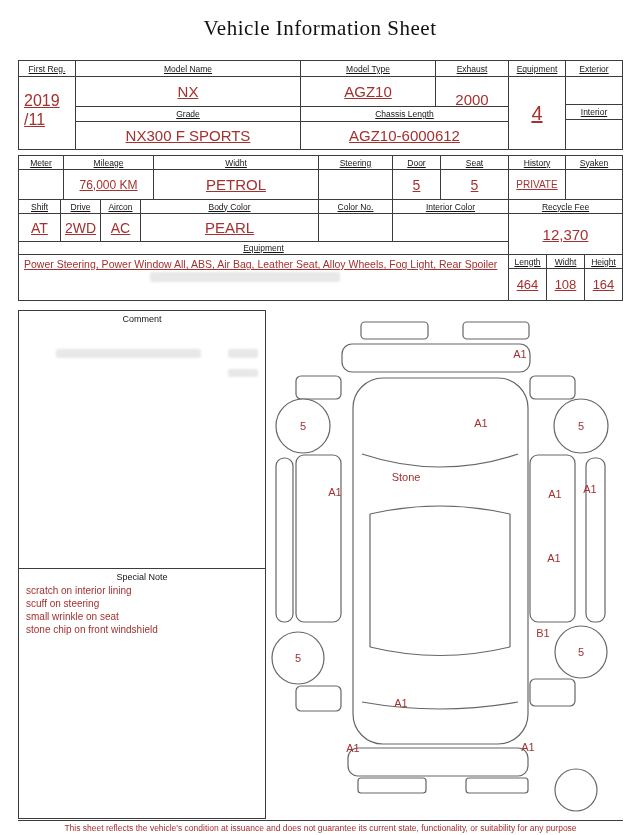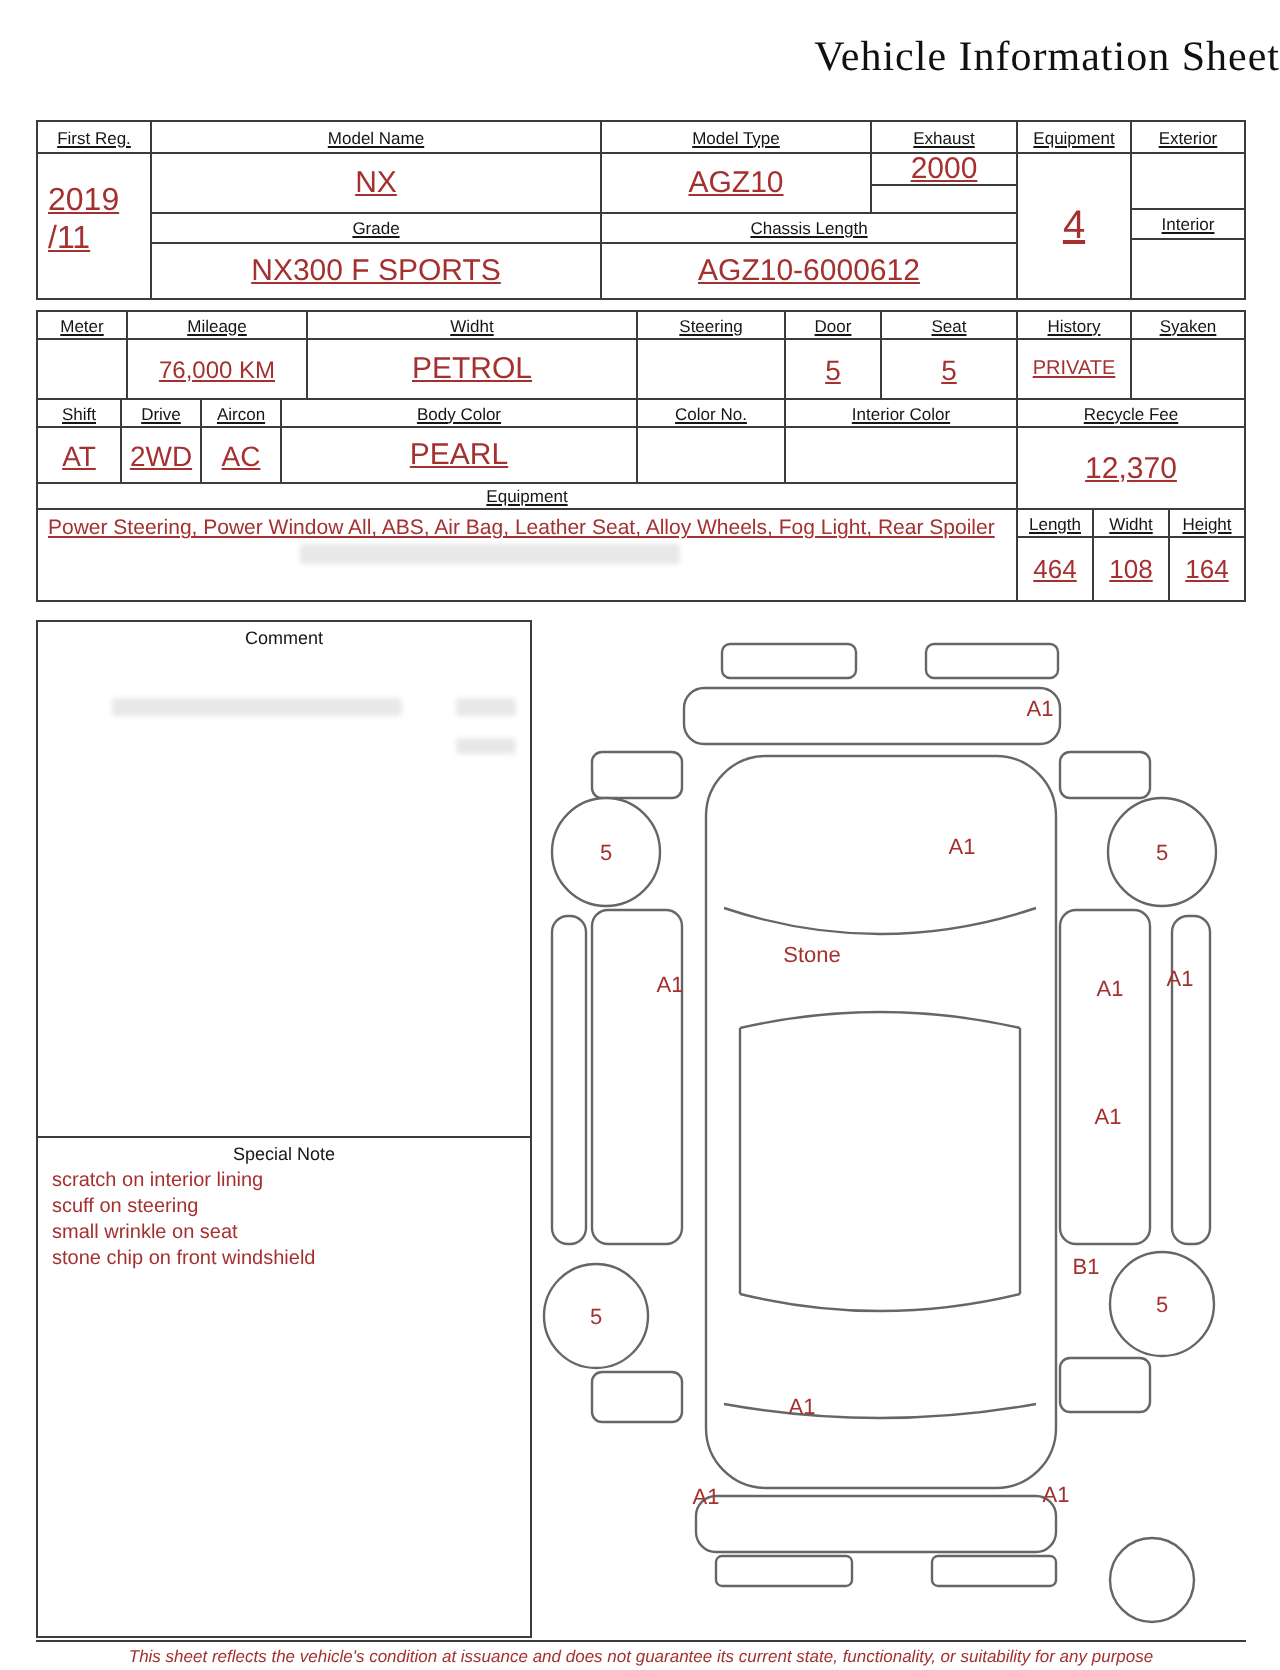--- a/index.html
+++ b/index.html
@@ -1,60 +1,60 @@
 <!DOCTYPE html>
 <html><head>
 <meta charset="utf-8">
 <style>
   html,body{margin:0;padding:0;}
   body{
     width:640px;height:835px;position:relative;background:#ffffff;
     font-family:"Liberation Sans",sans-serif;color:#1a1a1a;overflow:hidden;
   }
   .title{
-    position:absolute;left:0;top:16px;width:640px;text-align:right;
+    position:absolute;left:0;top:16px;width:640px;text-align:center;
     font-family:"Liberation Serif",serif;font-size:21px;letter-spacing:.5px;color:#111;
   }
   .cell{
     position:absolute;border:1px solid #3c3c3c;box-sizing:border-box;background:#fff;
     display:flex;align-items:center;justify-content:center;text-align:center;text-decoration:underline;
   }
   .label{font-size:8.5px;color:#161616;}
   .val{color:#a53030;}
   .f10{font-size:10px}.f12{font-size:12px}.f13{font-size:13px}
   .f14{font-size:14px}.f15{font-size:15px}.f16{font-size:16px}.f20{font-size:20px}
   .box-header{position:absolute;width:100%;top:3px;left:0;text-align:center;font-size:9px;color:#161616;}
   .firstreg{flex-direction:column;align-items:flex-start;justify-content:flex-start;
     padding:14px 0 0 5px;line-height:1.2;}
   .equip{align-items:flex-start;justify-content:flex-start;text-align:left;
     padding:3px 5px;font-size:10.5px;line-height:1.3;word-break:break-all;}
   .notes{position:absolute;left:26px;top:584px;width:232px;color:#a53030;
     font-size:10px;line-height:13px;text-align:left;}
   .ghost{position:absolute;background:rgba(110,110,110,.16);filter:blur(1.2px);border-radius:2px;}
   .footer-line{position:absolute;left:18px;top:820px;width:605px;border-top:1px solid #3c3c3c;}
   .footer-text{position:absolute;left:18px;top:823px;width:605px;text-align:center;
-    font-size:8.5px;color:#a53030;font-style:italic;}
+    font-size:8.5px;color:#a53030;}
   .mark{font-family:"Liberation Sans",sans-serif;font-size:11px;fill:#a53030;}
 </style>
 </head>
 <body>
 
 <div class="title">Vehicle Information Sheet</div>
 
 <div class="cell label" style="left:18px;top:60px;width:58px;height:17px">First Reg.</div>
 <div class="cell val f16 firstreg" style="left:18px;top:76px;width:58px;height:74px">
   <span>2019</span>
   <span>/11</span>
 </div>
 <div class="cell label" style="left:75px;top:60px;width:226px;height:17px">Model Name</div>
 <div class="cell val f15" style="left:75px;top:76px;width:226px;height:31px">NX</div>
 <div class="cell label" style="left:300px;top:60px;width:136px;height:17px">Model Type</div>
 <div class="cell val f15" style="left:300px;top:76px;width:136px;height:31px">AGZ10</div>
 <div class="cell label" style="left:435px;top:60px;width:74px;height:17px">Exhaust</div>
-<div class="cell val f15" style="left:435px;top:76px;width:74px;height:17px">2000</div>
+<div class="cell val f15" style="left:435px;top:76px;width:74px;height:46px">2000</div>
 <div class="cell label" style="left:75px;top:106px;width:226px;height:16px">Grade</div>
 <div class="cell val f15" style="left:75px;top:121px;width:226px;height:29px">NX300 F SPORTS</div>
 <div class="cell label" style="left:300px;top:106px;width:209px;height:16px">Chassis Length</div>
 <div class="cell val f15" style="left:300px;top:121px;width:209px;height:29px">AGZ10-6000612</div>
 <div class="cell label" style="left:508px;top:60px;width:58px;height:17px">Equipment</div>
 <div class="cell label" style="left:565px;top:60px;width:58px;height:17px">Exterior</div>
 <div class="cell val f20" style="left:508px;top:76px;width:58px;height:74px">4</div>
 <div class="cell" style="left:565px;top:76px;width:58px;height:29px"></div>
 <div class="cell label" style="left:565px;top:104px;width:58px;height:16px">Interior</div>
 <div class="cell" style="left:565px;top:119px;width:58px;height:31px"></div>

